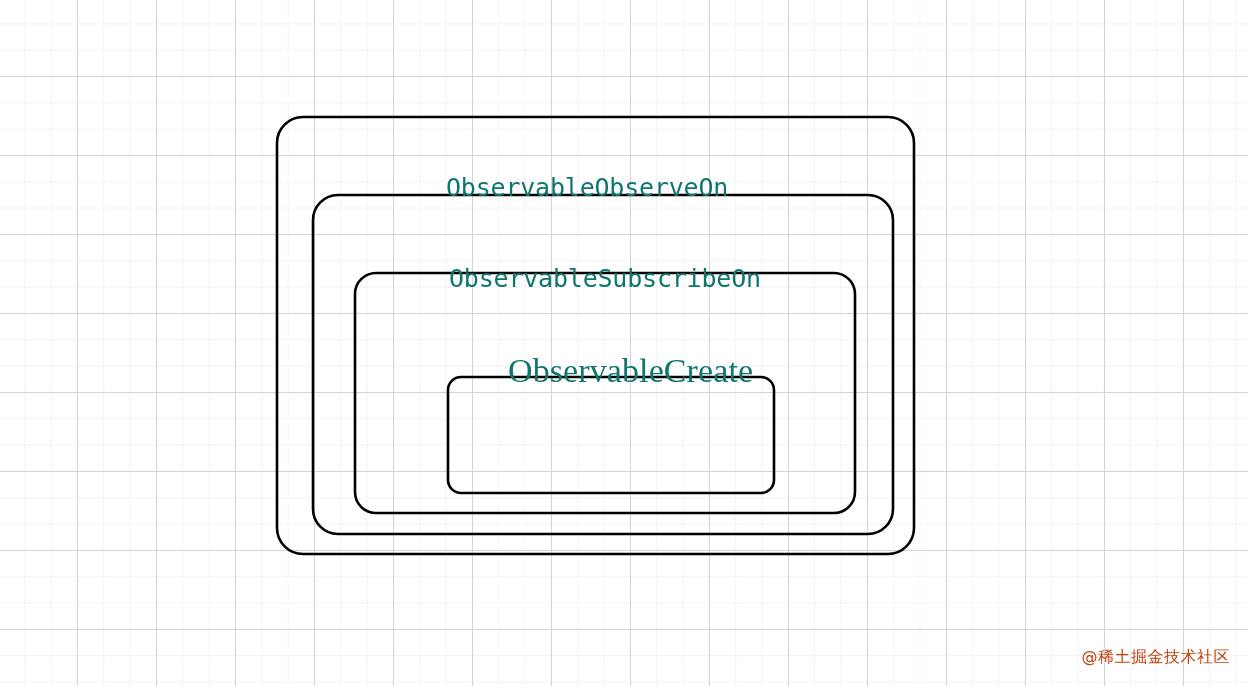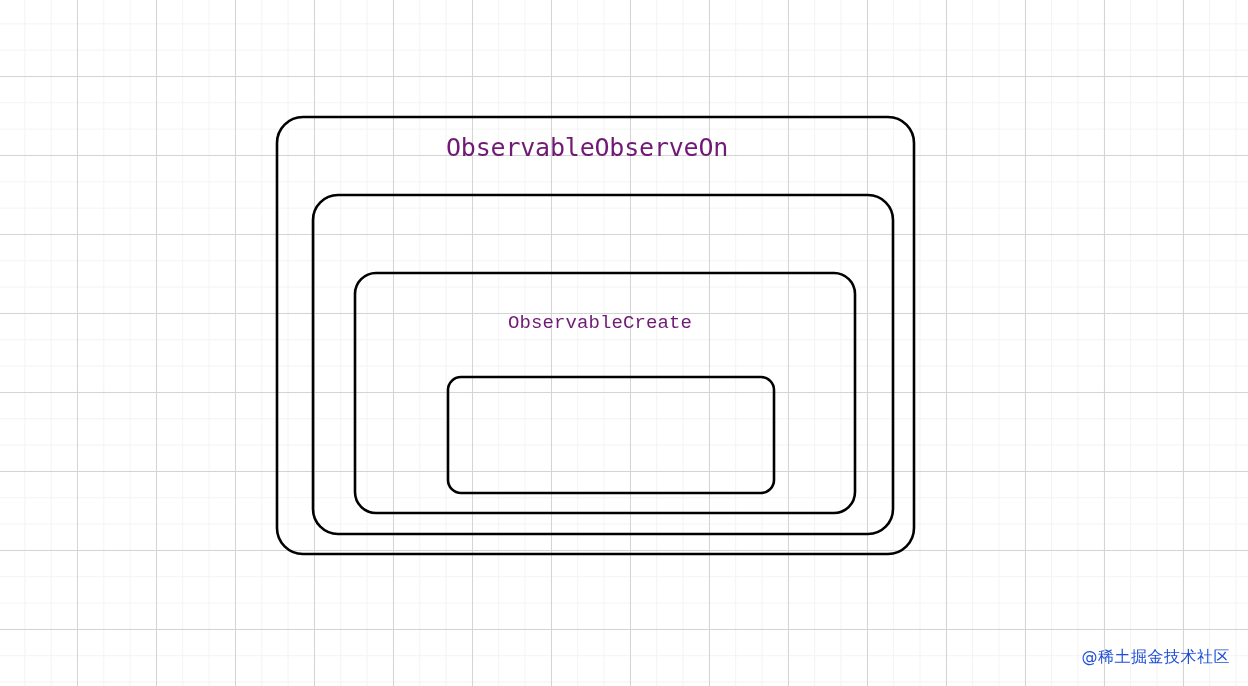--- a/index.html
+++ b/index.html
@@ -38,59 +38,61 @@
     top: 0;
   }
   .box-outline {
     fill: none;
     stroke: #000000;
     stroke-width: 2.6;
   }
   .node-label {
     position: absolute;
     white-space: nowrap;
-    color: #701a75;
+    color: #0f766e;
     line-height: 1;
+    margin-top: 40px;
   }
   .label-mono {
     font-family: "DejaVu Sans Mono", "Liberation Mono", monospace;
     font-size: 25px;
     letter-spacing: -0.2px;
   }
   .label-sans {
-    font-family: Liberation Mono, monospace;
-    font-size: 19px;
+    font-family: Liberation Serif, serif;
+    font-size: 34px;
     letter-spacing: 0.1px;
   }
   #watermark {
     position: absolute;
     right: 18px;
     bottom: 18px;
     font-family: "DejaVu Sans", sans-serif;
     font-size: 16px;
-    color: #1d4ed8;
+    color: #c2410c;
     letter-spacing: 0.5px;
     white-space: nowrap;
   }
 </style>
 </head>
 <body>
 
 <div id="canvas">
 
   <div id="grid-background"></div>
 
   <svg id="diagram-svg" width="1248" height="686" viewBox="0 0 1248 686">
     <rect class="box-outline" x="277" y="117" width="637" height="437" rx="26" ry="26"></rect>
     <rect class="box-outline" x="313" y="195" width="580" height="339" rx="25" ry="25"></rect>
     <rect class="box-outline" x="355" y="273" width="500" height="240" rx="21" ry="21"></rect>
     <rect class="box-outline" x="448" y="377" width="326" height="116" rx="13" ry="13"></rect>
   </svg>
 
   <div class="node-label label-mono" style="left:446px; top:135px;">ObservableObserveOn</div>
 
+  <div class="node-label label-mono" style="left:449px; top:226px;">ObservableSubscribeOn</div>
 
   <div class="node-label label-sans" style="left:508px; top:314px;">ObservableCreate</div>
 
 
   <div id="watermark">@稀土掘金技术社区</div>
 
 </div>
 
 </body></html>

